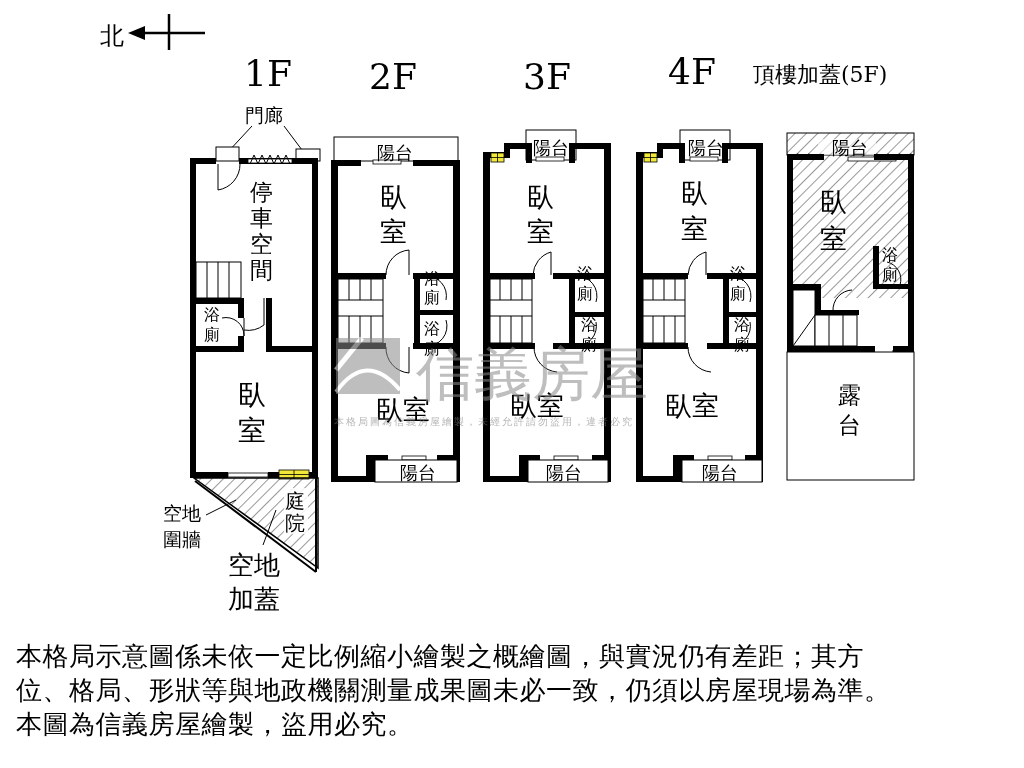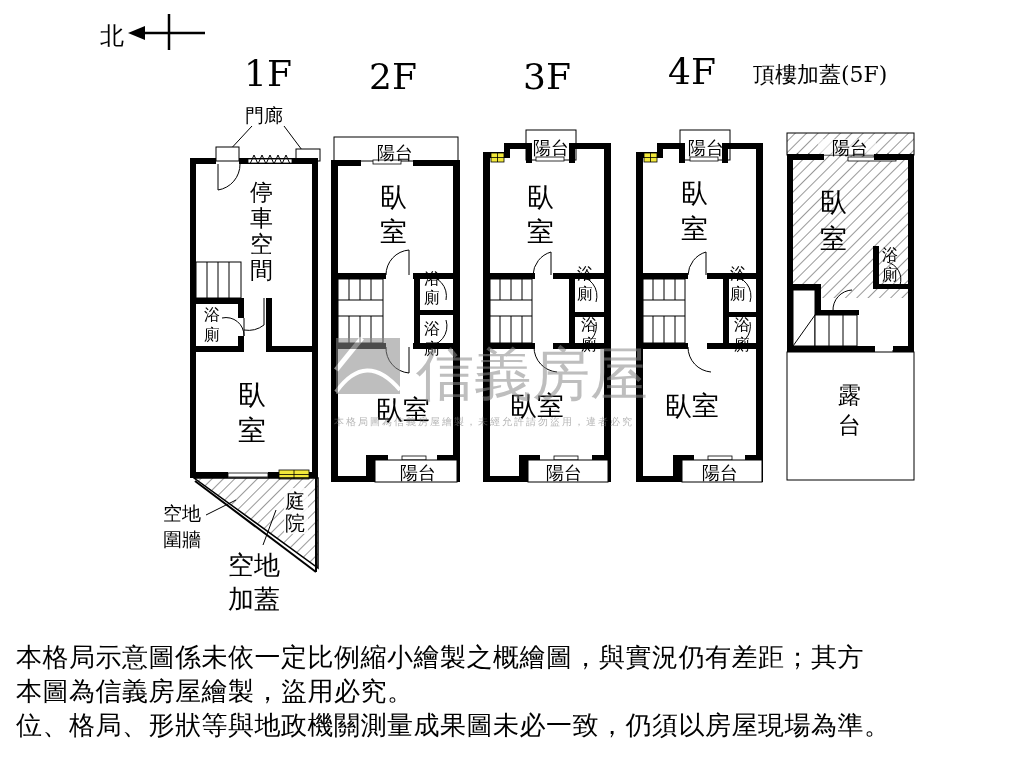--- a/index.html
+++ b/index.html
@@ -3,21 +3,21 @@
 <meta charset="utf-8">
 <style>
   html, body { margin:0; padding:0; background:#ffffff; }
   body { width:1024px; height:768px; position:relative; overflow:hidden;
          font-family:"DejaVu Serif","Liberation Serif",serif; color:#000; }
   #plan { position:absolute; left:0; top:0; width:1024px; height:630px; }
   .t { font-family:"DejaVu Serif","Liberation Serif",serif; fill:#000; }
   .wm { font-family:"DejaVu Sans","Liberation Sans",sans-serif; }
   #disclaimer { position:absolute; left:16px; top:640px; width:1000px;
                 font-size:26px; line-height:34px; letter-spacing:0.5px;
-                font-family:Liberation Sans, sans-serif; }
+                font-family:Liberation Serif, serif; }
   #disclaimer div { white-space:nowrap; }
 </style>
 </head>
 <body>
 
 <svg id="plan" viewBox="0 0 1024 630" xmlns="http://www.w3.org/2000/svg">
   <defs>
     <pattern id="hatch" patternUnits="userSpaceOnUse" width="8" height="8" patternTransform="rotate(45)">
       <line x1="0" y1="0" x2="0" y2="8" stroke="#000" stroke-width="0.8"></line>
     </pattern>
@@ -301,15 +301,15 @@
       <path d="M336,392 Q366,350 400,390" fill="none" stroke="#fff" stroke-width="4"></path>
       <path d="M362,338 L336,370" stroke="#fff" stroke-width="5"></path>
     </g>
     <text class="wm" x="416" y="394" font-size="58" fill="#8a8a8a">信義房屋</text>
     <text class="wm" x="334" y="425" font-size="10" fill="#777" letter-spacing="2">本格局圖為信義房屋繪製，未經允許請勿盜用，違者必究</text>
   </g>
 </svg>
 
 <div id="disclaimer">
   <div>本格局示意圖係未依一定比例縮小繪製之概繪圖，與實況仍有差距；其方</div>
+  <div>位、格局、形狀等與地政機關測量成果圖未必一致，仍須以房屋現場為準。</div>
   <div>本圖為信義房屋繪製，盜用必究。</div>
-  <div>位、格局、形狀等與地政機關測量成果圖未必一致，仍須以房屋現場為準。</div>
 </div>
 
 </body></html>

